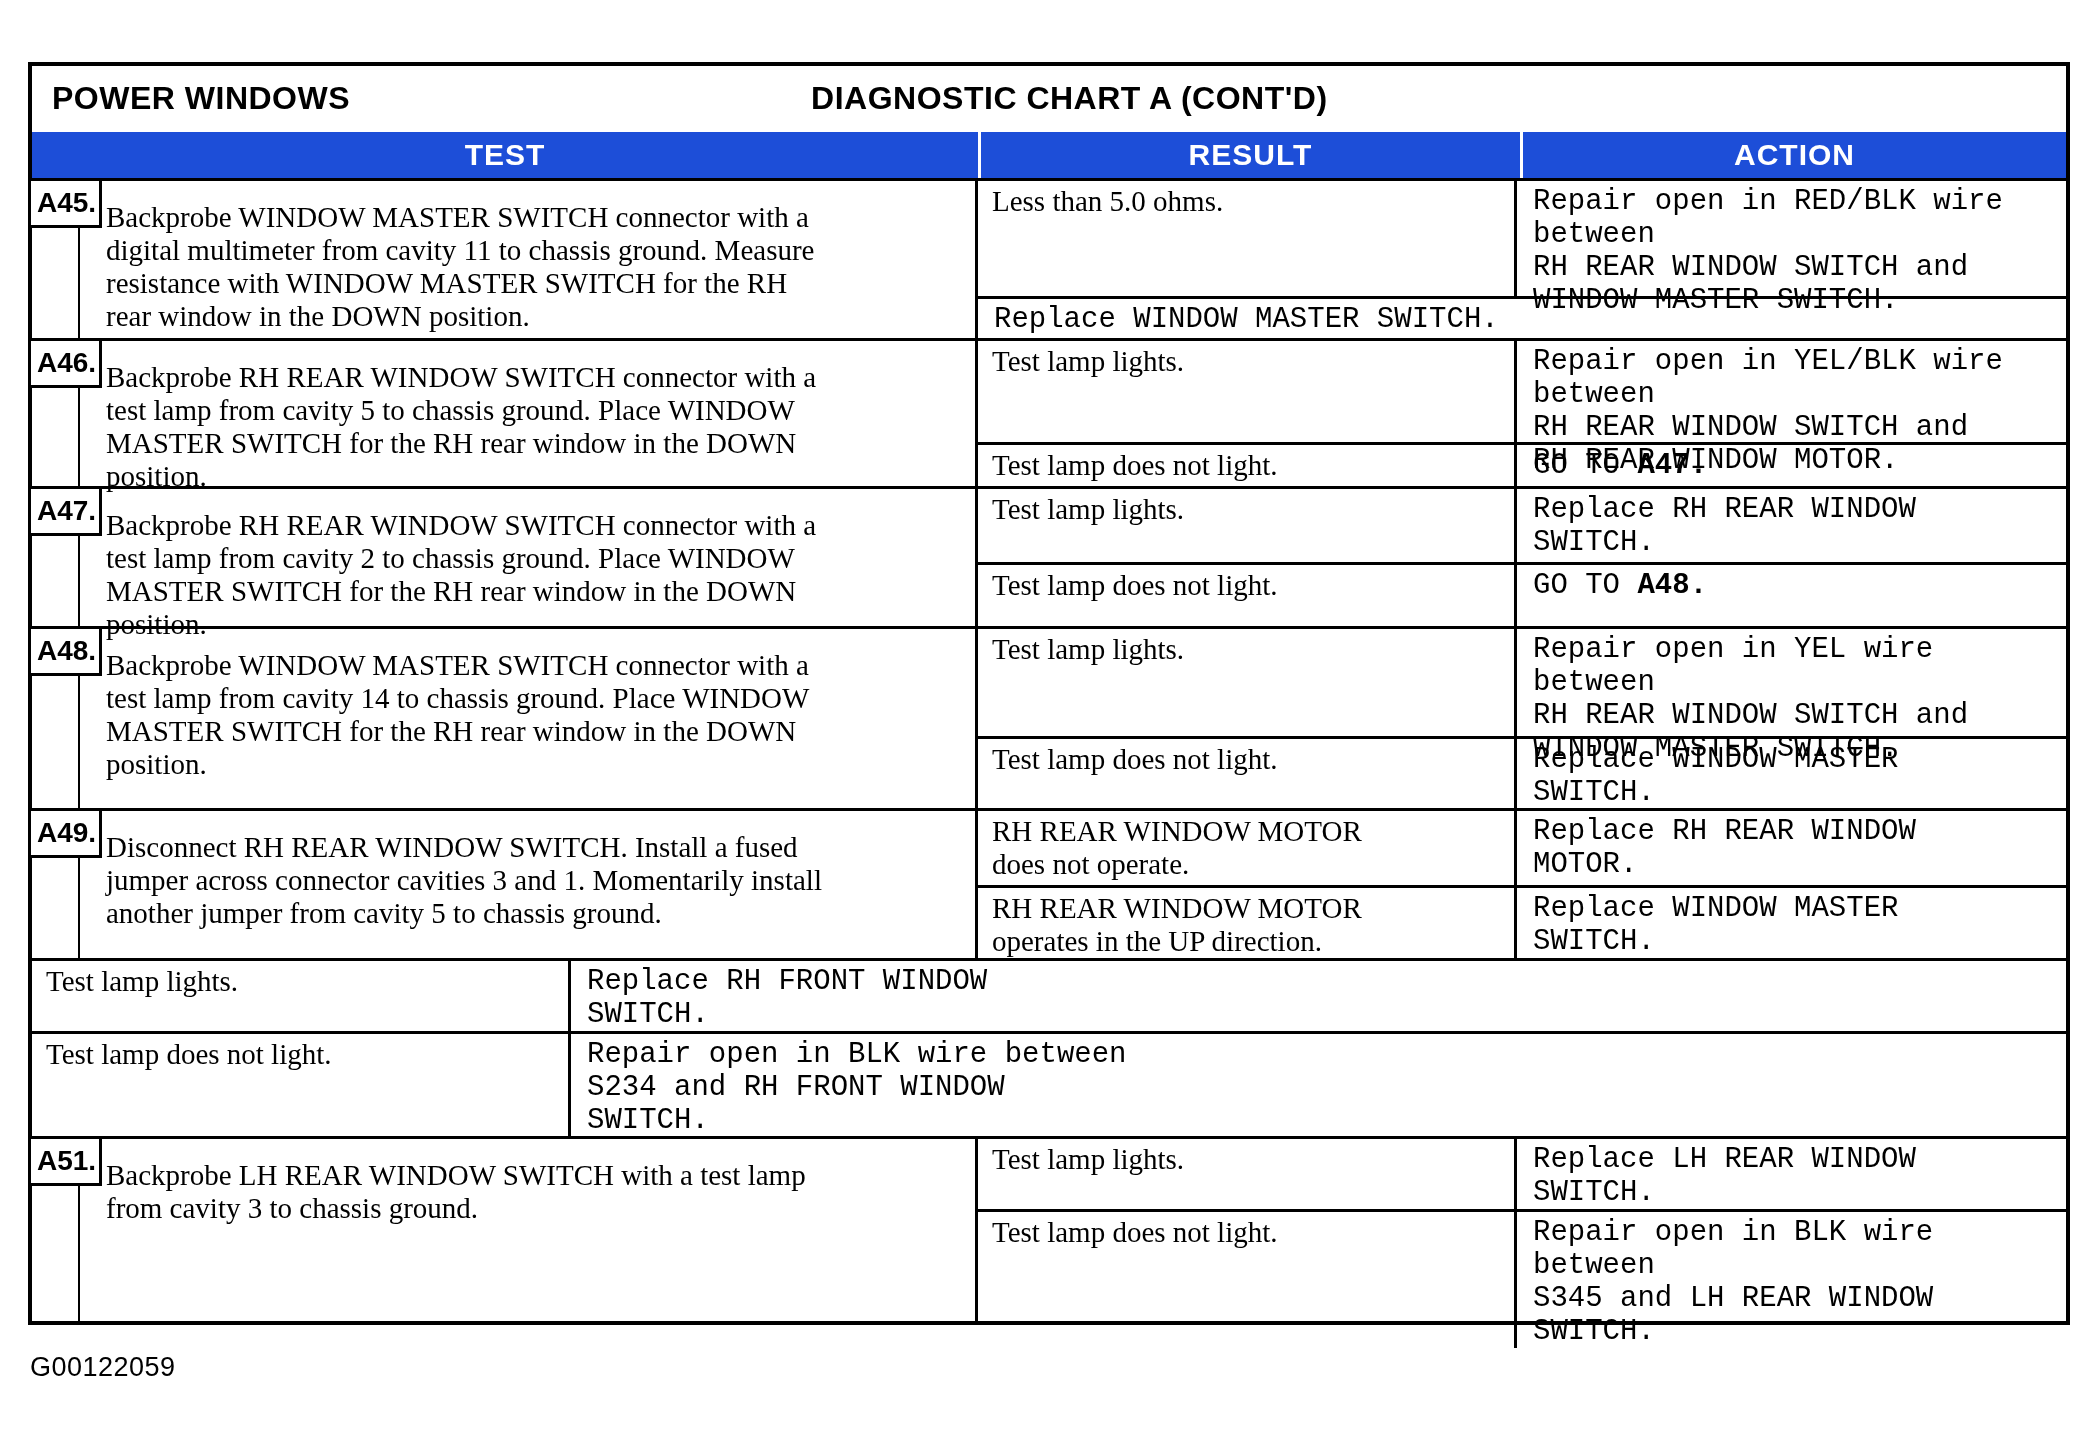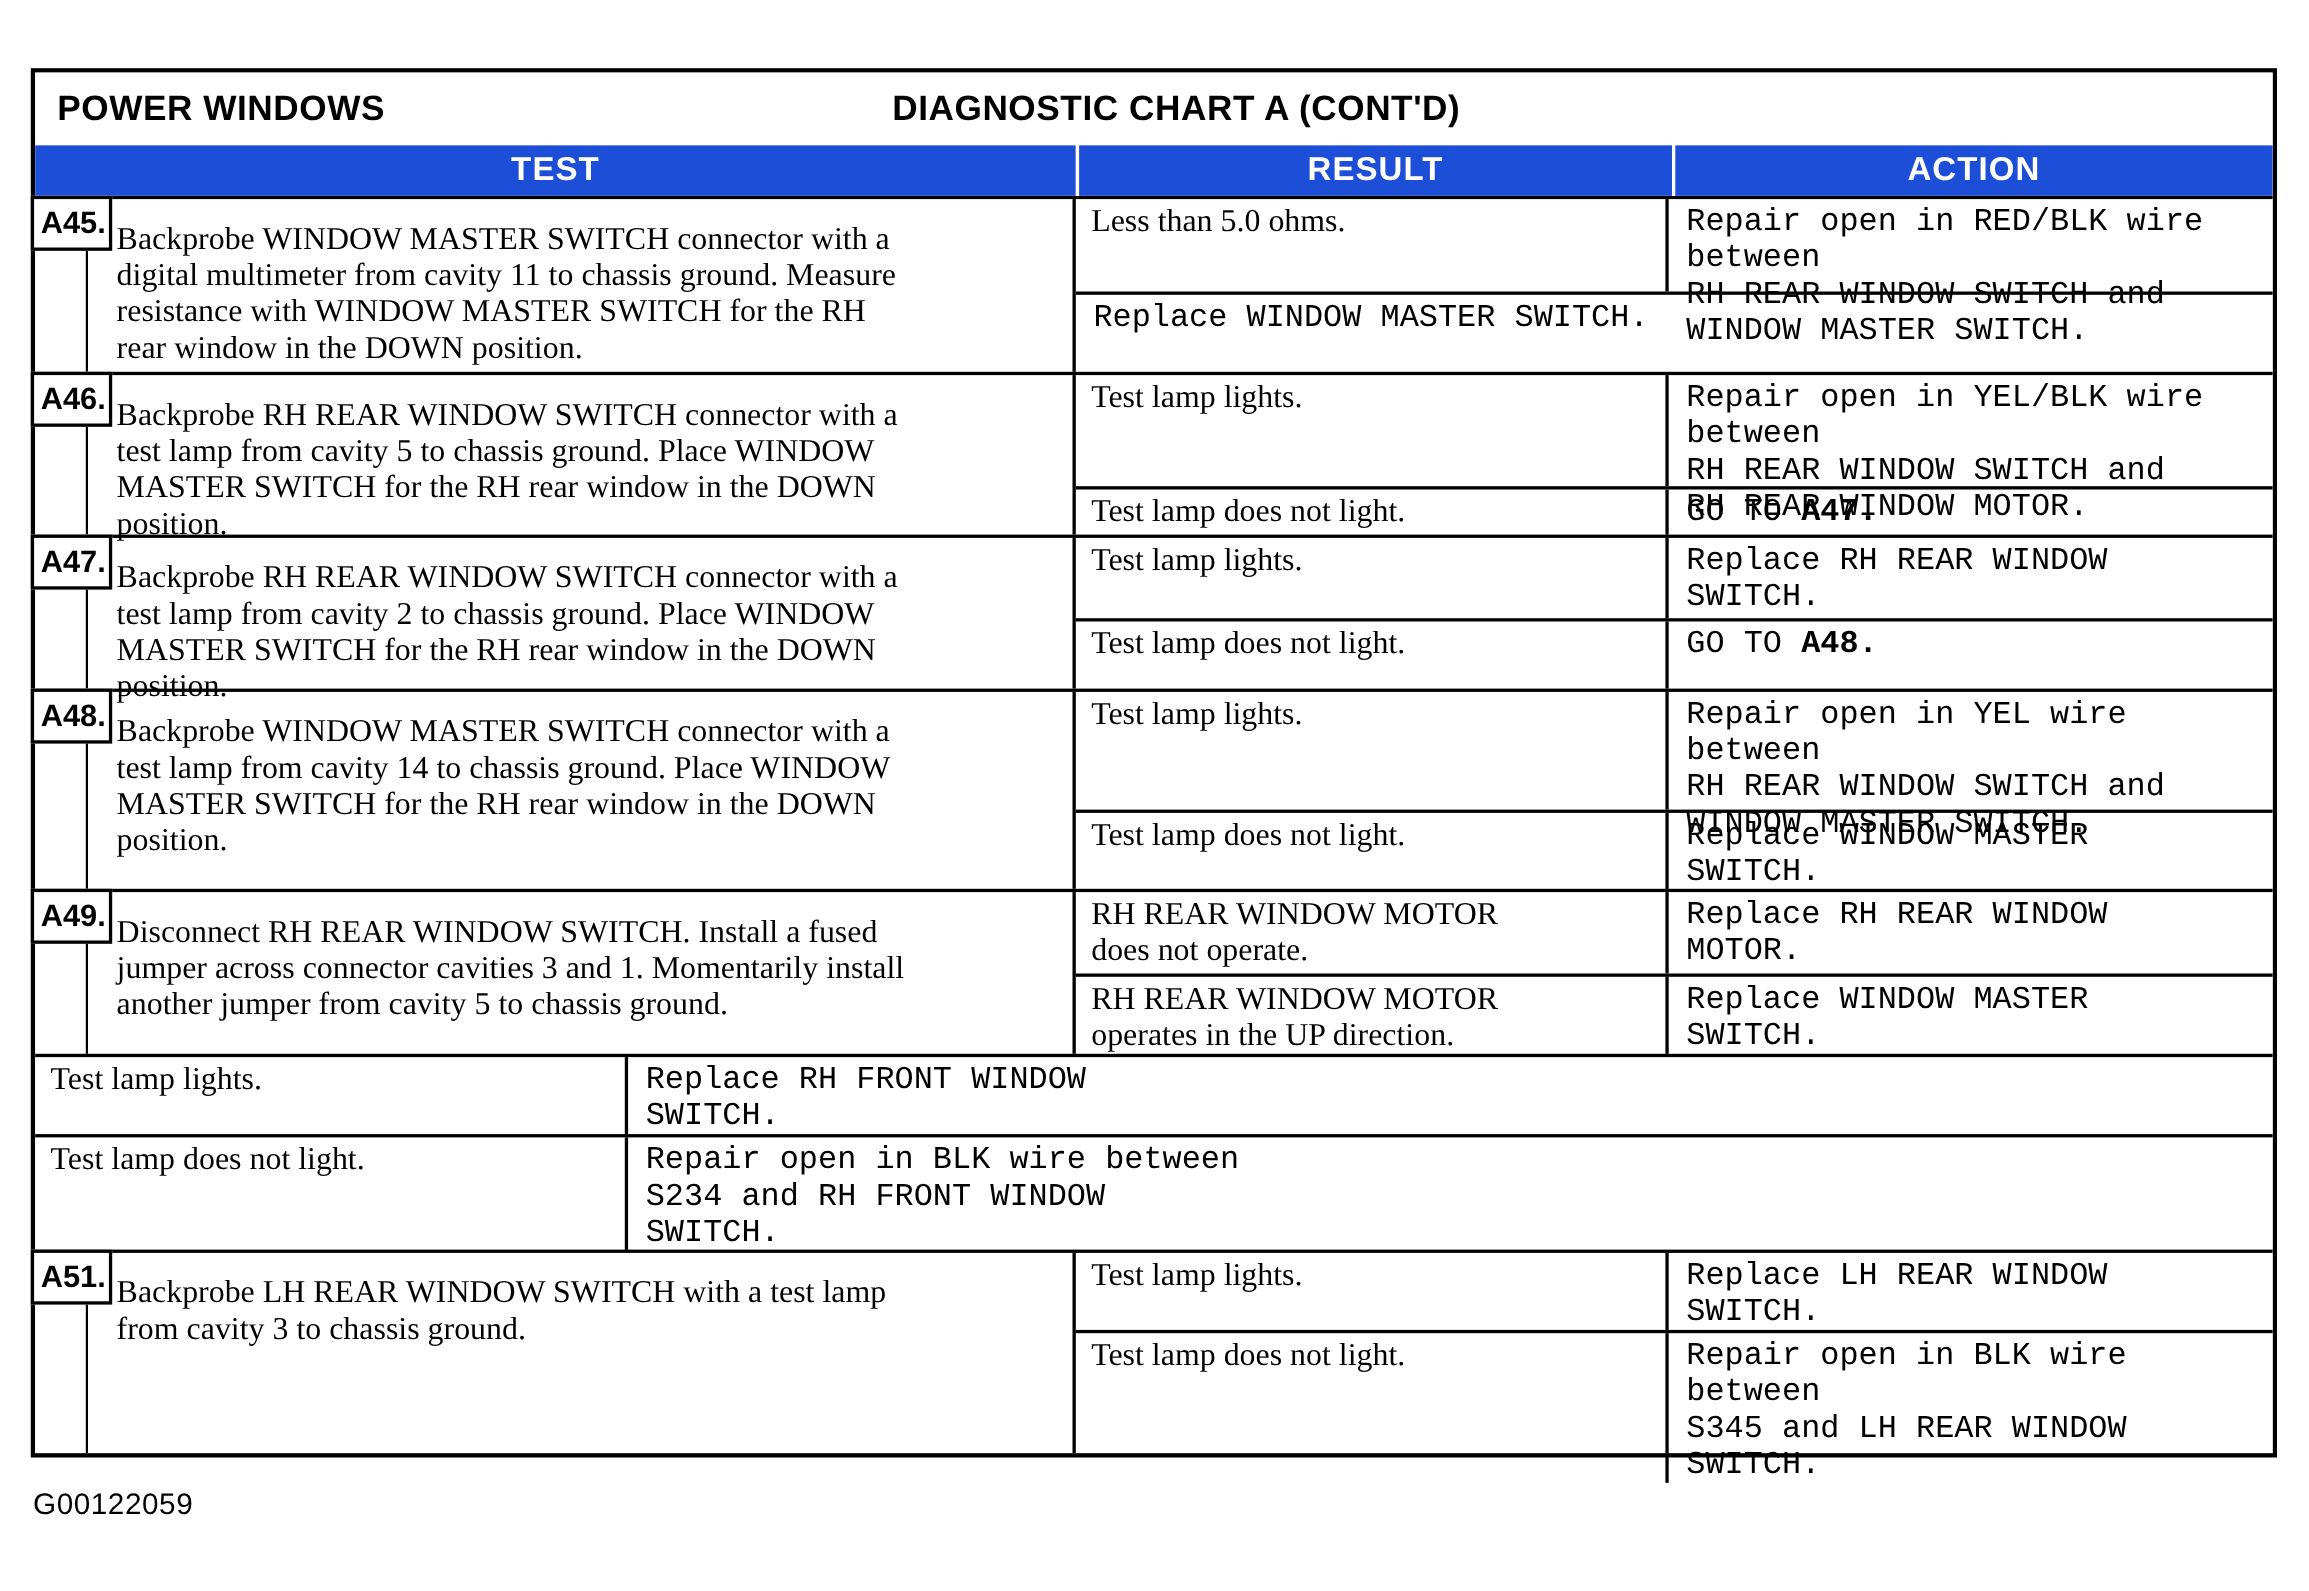--- a/index.html
+++ b/index.html
@@ -130,21 +130,21 @@
     flex-direction: column;
   }
   .outcome {
     display: flex;
     box-sizing: border-box;
   }
   .outcome.o2 {
     border-top: 3px solid #000;
     flex: 1;
   }
-  .r45 .o1 { height: 84px; justify-content: flex-end; }
+  .r45 .o1 { height: 115px; justify-content: flex-end; }
   .r46 .o1 { height: 101px; }
   .r47 .o1 { height: 73px; }
   .r48 .o1 { height: 107px; }
   .r49 .o1 { height: 74px; }
   .r50 .o1 { height: 74px; }
   .r51 .o1 { height: 76px; }
 
   .result-cell {
     width: 539px;
     border-right: 3px solid #000;

